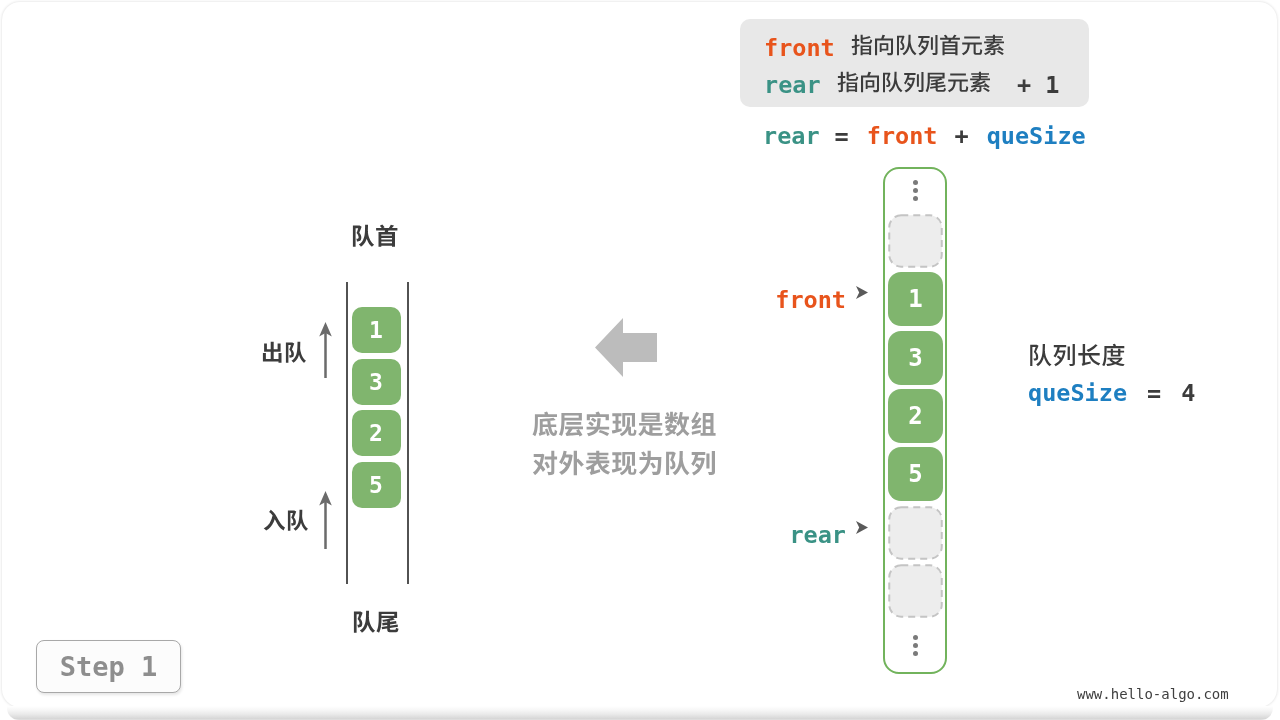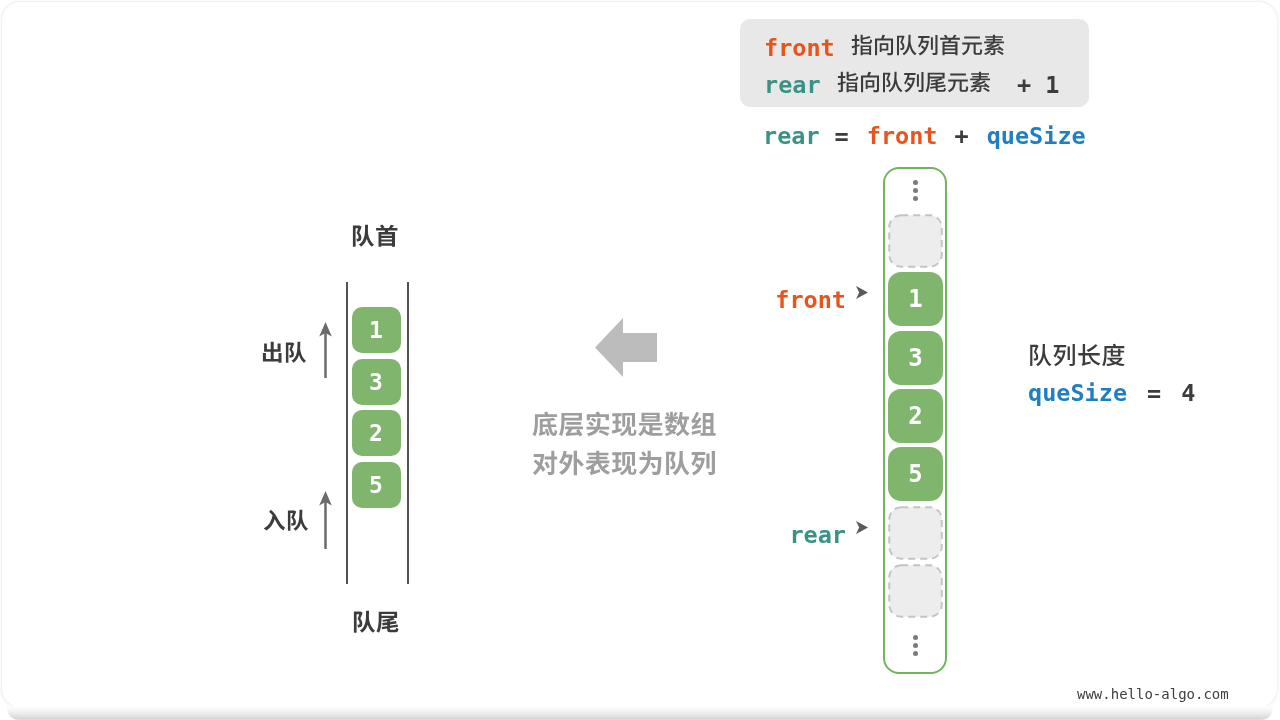--- a/index.html
+++ b/index.html
@@ -192,15 +192,18 @@
         <path d="M9.3 13.4H24.2V16.1H9.3ZM21.4 6.7 23.7 9.0Q21.6 9.5 19.0 9.8Q16.4 10.1 13.7 10.3Q11.0 10.5 8.5 10.5Q8.5 10.0 8.2 9.2Q8.0 8.5 7.8 8.0Q9.6 8.0 11.5 7.8Q13.3 7.7 15.1 7.6Q17.0 7.4 18.5 7.2Q20.1 7.0 21.4 6.7ZM15.3 8.6H18.4Q18.4 11.2 18.7 13.6Q19.1 16.0 19.6 17.9Q20.1 19.8 20.7 20.9Q21.4 22.0 22.0 22.0Q22.4 22.0 22.5 21.2Q22.7 20.4 22.8 18.6Q23.3 19.1 24.0 19.5Q24.6 19.9 25.2 20.1Q25.0 22.1 24.6 23.1Q24.2 24.2 23.5 24.6Q22.8 25.0 21.8 25.0Q20.6 25.0 19.6 24.1Q18.6 23.2 17.8 21.7Q17.1 20.1 16.5 18.1Q16.0 16.0 15.7 13.6Q15.4 11.2 15.3 8.6ZM4.4 3.2H25.0V6.0H4.4ZM2.9 3.2H5.9V10.6Q5.9 12.2 5.8 14.1Q5.7 16.0 5.4 18.0Q5.2 20.0 4.6 21.9Q4.0 23.8 3.2 25.3Q2.9 25.0 2.4 24.7Q1.9 24.3 1.4 24.0Q0.9 23.7 0.5 23.5Q1.4 22.1 1.8 20.5Q2.3 18.8 2.5 17.1Q2.7 15.4 2.8 13.7Q2.9 12.0 2.9 10.6ZM12.8 18.4 15.2 17.5Q15.6 18.5 16.1 19.7Q16.6 20.9 17.0 22.0Q17.4 23.0 17.6 23.9L15.1 24.9Q14.9 24.0 14.6 22.9Q14.2 21.8 13.8 20.6Q13.3 19.4 12.8 18.4ZM12.1 1.5 15.0 0.6Q15.5 1.4 16.0 2.4Q16.4 3.4 16.5 4.1L13.4 5.2Q13.3 4.4 12.9 3.4Q12.5 2.3 12.1 1.5ZM7.6 25.0 7.4 22.5 8.5 21.5 13.6 20.3Q13.5 20.9 13.5 21.7Q13.6 22.4 13.6 22.9Q11.9 23.4 10.8 23.8Q9.7 24.1 9.1 24.3Q8.5 24.5 8.2 24.7Q7.8 24.9 7.6 25.0ZM7.6 25.0Q7.6 24.7 7.4 24.2Q7.2 23.7 7.0 23.3Q6.8 22.9 6.6 22.6Q7.0 22.4 7.4 22.1Q7.8 21.7 7.8 20.9V8.0L10.7 8.9V22.9Q10.7 22.9 10.4 23.0Q10.1 23.2 9.6 23.4Q9.1 23.6 8.7 23.9Q8.2 24.1 7.9 24.4Q7.6 24.7 7.6 25.0Z M29.4 1.9H32.5V9.6Q32.5 11.3 32.4 13.3Q32.3 15.3 32.0 17.4Q31.7 19.5 31.2 21.5Q30.7 23.5 29.8 25.1Q29.5 24.9 28.9 24.6Q28.4 24.3 27.9 24.0Q27.3 23.7 26.9 23.6Q27.8 22.1 28.3 20.3Q28.7 18.5 29.0 16.6Q29.2 14.7 29.3 12.9Q29.4 11.1 29.4 9.6ZM31.7 1.9H49.9V9.4H31.7V6.7H46.7V4.5H31.7ZM34.4 11.0H49.2V13.7H34.4ZM33.0 15.5H51.0V18.2H33.0ZM44.1 19.4 46.9 18.2Q47.5 19.1 48.2 20.2Q48.9 21.3 49.5 22.3Q50.1 23.4 50.5 24.1L47.5 25.5Q47.2 24.7 46.6 23.6Q46.0 22.6 45.4 21.4Q44.7 20.3 44.1 19.4ZM34.5 25.1Q34.4 24.8 34.2 24.3Q34.0 23.8 33.8 23.3Q33.6 22.8 33.4 22.4Q33.7 22.3 34.1 22.0Q34.4 21.7 34.8 21.3Q35.0 21.1 35.3 20.6Q35.6 20.1 36.0 19.5Q36.4 18.8 36.8 18.1Q37.2 17.3 37.5 16.5L41.1 17.3Q40.5 18.5 39.7 19.6Q38.8 20.8 38.0 21.8Q37.1 22.8 36.3 23.6V23.7Q36.3 23.7 36.0 23.8Q35.8 24.0 35.4 24.2Q35.0 24.4 34.8 24.7Q34.5 24.9 34.5 25.1ZM34.5 25.1 34.4 22.9 36.1 22.0 47.2 21.3Q47.3 21.9 47.5 22.6Q47.7 23.3 47.9 23.7Q44.6 24.0 42.4 24.2Q40.2 24.4 38.8 24.5Q37.4 24.6 36.5 24.7Q35.7 24.8 35.3 24.9Q34.8 25.0 34.5 25.1Z M66.6 21.2 68.0 18.9Q69.7 19.3 71.4 20.0Q73.2 20.6 74.7 21.3Q76.2 22.0 77.2 22.6L75.3 25.1Q74.3 24.4 72.9 23.7Q71.5 23.0 69.9 22.3Q68.3 21.7 66.6 21.2ZM63.5 1.4 66.6 0.5Q67.1 1.3 67.6 2.3Q68.2 3.3 68.4 4.0L65.0 5.1Q64.9 4.4 64.4 3.3Q63.9 2.3 63.5 1.4ZM54.8 3.2H76.9V9.2H73.6V6.1H57.9V9.2H54.8ZM65.4 7.2H68.7Q68.6 10.0 68.3 12.4Q68.1 14.8 67.5 16.8Q66.8 18.7 65.5 20.4Q64.2 22.0 62.0 23.2Q59.9 24.4 56.5 25.2Q56.3 24.6 55.8 23.8Q55.3 23.0 54.8 22.5Q57.8 21.8 59.8 20.8Q61.7 19.8 62.9 18.5Q64.0 17.2 64.5 15.5Q65.0 13.8 65.1 11.8Q65.3 9.7 65.4 7.2ZM54.6 15.7H77.2V18.4H54.6ZM58.8 8.7 60.6 6.7Q61.3 7.0 62.1 7.5Q62.8 7.9 63.5 8.4Q64.1 8.9 64.5 9.4L62.6 11.6Q62.2 11.2 61.6 10.6Q61.0 10.1 60.2 9.6Q59.5 9.1 58.8 8.7ZM56.2 12.6 58.0 10.5Q58.7 10.8 59.4 11.3Q60.2 11.7 60.8 12.2Q61.5 12.7 61.9 13.1L60.1 15.4Q59.6 15.0 59.0 14.5Q58.4 14.0 57.6 13.5Q56.9 13.0 56.2 12.6Z M80.3 2.3H89.5V5.2H80.3ZM80.7 9.8H88.9V12.6H80.7ZM79.8 19.6Q81.1 19.4 82.6 19.0Q84.2 18.6 86.0 18.2Q87.7 17.7 89.4 17.2L89.8 20.1Q87.4 20.7 84.9 21.4Q82.4 22.1 80.4 22.6ZM83.5 3.5H86.5V19.4L83.5 19.9ZM90.3 2.0H103.0V15.8H99.9V4.6H93.2V15.8H90.3ZM96.2 15.7H99.0V21.5Q99.0 22.0 99.2 22.2Q99.4 22.4 99.8 22.4H101.1Q101.4 22.4 101.6 22.1Q101.8 21.8 101.9 20.9Q102.0 20.0 102.0 18.3Q102.6 18.7 103.2 19.0Q103.9 19.3 104.5 19.4Q104.3 21.5 104.1 22.6Q103.8 23.8 103.1 24.2Q102.4 24.7 101.1 24.7H99.2Q97.6 24.7 96.9 24.1Q96.2 23.5 96.2 21.9ZM95.1 6.3H98.0V10.4Q98.0 12.2 97.7 14.2Q97.3 16.2 96.5 18.2Q95.6 20.2 94.0 22.0Q92.3 23.9 89.7 25.3Q89.5 25.0 89.2 24.5Q88.8 24.1 88.4 23.7Q88.0 23.3 87.7 23.0Q90.2 21.7 91.7 20.2Q93.2 18.6 93.9 16.9Q94.6 15.2 94.9 13.6Q95.1 11.9 95.1 10.4Z M107.1 11.9H130.2V14.6H107.1ZM118.8 16.6H128.5V19.3H118.8ZM117.3 13.3H120.5V22.9H117.3ZM113.3 17.4Q114.0 19.3 115.3 20.3Q116.6 21.2 118.5 21.5Q120.3 21.9 122.6 21.9Q123.0 21.9 123.8 21.9Q124.6 21.9 125.6 21.9Q126.6 21.9 127.6 21.9Q128.6 21.9 129.4 21.9Q130.3 21.8 130.9 21.8Q130.7 22.2 130.5 22.7Q130.2 23.2 130.1 23.8Q129.9 24.3 129.8 24.8H128.3H122.4Q120.1 24.8 118.3 24.5Q116.5 24.3 115.1 23.6Q113.7 22.9 112.6 21.6Q111.5 20.3 110.7 18.3ZM111.0 15.2 114.1 15.6Q113.5 18.8 112.1 21.3Q110.7 23.7 108.5 25.3Q108.3 25.0 107.9 24.5Q107.5 24.1 107.0 23.7Q106.5 23.3 106.2 23.1Q108.2 21.9 109.4 19.8Q110.6 17.8 111.0 15.2ZM112.6 7.2V8.5H124.5V7.2ZM112.6 3.9V5.2H124.5V3.9ZM109.5 1.7H127.7V10.7H109.5Z M133.6 14.2H143.5V16.7H133.6ZM133.1 5.4H145.9V7.9H133.1ZM143.0 1.1 145.6 2.1Q145.0 3.0 144.4 3.9Q143.8 4.7 143.3 5.3L141.3 4.4Q141.6 3.9 141.9 3.4Q142.2 2.8 142.5 2.2Q142.8 1.6 143.0 1.1ZM138.1 0.8H140.9V12.5H138.1ZM133.8 2.1 136.0 1.2Q136.5 2.0 136.9 2.9Q137.4 3.8 137.6 4.5L135.2 5.5Q135.1 4.8 134.6 3.9Q134.2 2.9 133.8 2.1ZM138.1 6.4 140.2 7.6Q139.5 8.7 138.5 9.7Q137.5 10.8 136.4 11.6Q135.3 12.5 134.2 13.2Q133.9 12.7 133.5 12.0Q133.0 11.3 132.6 10.9Q133.6 10.4 134.7 9.7Q135.8 9.0 136.7 8.2Q137.6 7.3 138.1 6.4ZM140.6 7.0Q140.9 7.2 141.6 7.6Q142.2 7.9 142.9 8.4Q143.7 8.8 144.3 9.2Q144.9 9.5 145.2 9.7L143.5 11.9Q143.2 11.5 142.6 11.0Q142.0 10.6 141.4 10.0Q140.7 9.5 140.1 9.0Q139.5 8.6 139.1 8.3ZM147.7 5.6H156.9V8.5H147.7ZM147.9 0.9 150.8 1.3Q150.4 3.9 149.8 6.4Q149.2 8.8 148.3 11.0Q147.5 13.1 146.3 14.7Q146.1 14.4 145.7 14.0Q145.3 13.6 144.9 13.3Q144.4 12.9 144.1 12.7Q145.1 11.3 145.9 9.5Q146.6 7.6 147.1 5.4Q147.6 3.2 147.9 0.9ZM152.5 7.4 155.4 7.6Q154.9 12.0 153.7 15.4Q152.6 18.8 150.5 21.2Q148.5 23.7 145.3 25.3Q145.1 25.0 144.9 24.5Q144.6 24.0 144.3 23.6Q143.9 23.1 143.7 22.8Q146.6 21.5 148.4 19.4Q150.2 17.2 151.2 14.3Q152.1 11.3 152.5 7.4ZM149.4 7.9Q150.0 11.2 151.0 14.0Q152.0 16.9 153.6 19.1Q155.2 21.3 157.5 22.5Q157.0 22.9 156.4 23.7Q155.8 24.4 155.5 25.0Q153.0 23.4 151.3 21.0Q149.7 18.5 148.6 15.3Q147.5 12.1 146.9 8.4ZM134.1 19.1 135.9 17.3Q137.3 17.8 138.9 18.6Q140.4 19.3 141.8 20.1Q143.1 20.9 144.1 21.6L142.3 23.6Q141.3 22.9 140.0 22.0Q138.6 21.2 137.0 20.4Q135.5 19.6 134.1 19.1ZM142.6 14.2H143.1L143.6 14.1L145.3 14.7Q144.4 17.6 142.8 19.7Q141.2 21.8 139.0 23.1Q136.8 24.4 134.1 25.1Q133.9 24.6 133.5 23.9Q133.1 23.2 132.7 22.8Q135.1 22.3 137.1 21.2Q139.1 20.1 140.5 18.5Q142.0 16.8 142.6 14.6ZM134.1 19.1Q134.7 18.2 135.3 17.1Q135.9 16.0 136.5 14.9Q137.1 13.7 137.5 12.6L140.2 13.2Q139.8 14.3 139.2 15.5Q138.6 16.7 138.0 17.8Q137.4 18.8 136.8 19.7Z M168.5 21.9H183.6V24.7H168.5ZM172.5 8.6H180.4V11.4H172.5ZM172.5 15.3H180.4V18.0H172.5ZM170.8 2.1H181.5V23.4H178.4V4.9H173.7V23.4H170.8ZM160.4 18.5Q160.3 18.2 160.2 17.7Q160.0 17.2 159.9 16.7Q159.7 16.2 159.5 15.9Q160.0 15.8 160.5 15.3Q161.0 14.9 161.6 14.2Q162.0 13.9 162.6 13.1Q163.3 12.3 164.0 11.2Q164.8 10.1 165.6 8.8Q166.4 7.5 167.1 6.2L169.5 7.7Q168.0 10.3 166.1 12.7Q164.2 15.2 162.3 17.1V17.1Q162.3 17.1 162.0 17.2Q161.7 17.4 161.3 17.6Q161.0 17.8 160.7 18.0Q160.4 18.3 160.4 18.5ZM160.4 18.5 160.2 16.1 161.5 15.2 169.1 13.9Q169.0 14.5 169.0 15.3Q169.0 16.0 169.0 16.5Q166.4 17.0 164.9 17.3Q163.3 17.6 162.4 17.8Q161.5 18.0 161.1 18.2Q160.7 18.3 160.4 18.5ZM160.2 12.1Q160.1 11.8 160.0 11.3Q159.8 10.8 159.6 10.3Q159.4 9.8 159.3 9.4Q159.7 9.3 160.0 8.9Q160.4 8.5 160.8 7.8Q161.1 7.5 161.5 6.8Q161.9 6.1 162.4 5.1Q162.9 4.1 163.4 3.0Q163.9 1.8 164.2 0.7L167.0 2.0Q166.4 3.5 165.5 5.1Q164.7 6.6 163.7 8.0Q162.8 9.5 161.8 10.6V10.7Q161.8 10.7 161.6 10.8Q161.3 11.0 161.0 11.2Q160.7 11.4 160.5 11.7Q160.2 11.9 160.2 12.1ZM160.2 12.1 160.1 10.0 161.4 9.2 165.9 8.8Q165.8 9.4 165.7 10.1Q165.6 10.8 165.6 11.3Q164.1 11.4 163.1 11.5Q162.2 11.7 161.6 11.8Q161.0 11.9 160.7 12.0Q160.4 12.0 160.2 12.1ZM159.6 20.9Q160.7 20.6 162.2 20.3Q163.6 20.0 165.3 19.6Q166.9 19.2 168.6 18.9L168.9 21.4Q166.6 22.1 164.3 22.7Q162.0 23.3 160.1 23.8Z" fill="#9E9E9E"></path>
       </svg>
 </div>
   <div class="cjk" style="left:531.8px;top:449.5px;width:184.4px;height:26px;">
   <span class="sr" style="font-size:26px">对外表现为队列</span>
   <svg width="184.4" height="26" viewBox="0 0 184.4 26" aria-hidden="true">
         <path d="M1.7 3.9H10.2V6.9H1.7ZM9.2 3.9H9.7L10.3 3.8L12.3 4.4Q11.8 9.4 10.6 13.3Q9.4 17.3 7.5 20.2Q5.6 23.2 3.0 25.2Q2.8 24.8 2.4 24.3Q2.0 23.8 1.6 23.3Q1.2 22.9 0.8 22.6Q3.1 21.1 4.9 18.4Q6.6 15.7 7.7 12.2Q8.8 8.7 9.2 4.6ZM1.7 11.4 3.8 9.4Q5.1 10.5 6.5 11.8Q7.9 13.1 9.2 14.5Q10.6 15.8 11.6 17.1Q12.7 18.5 13.3 19.6L10.9 22.0Q10.3 20.8 9.3 19.5Q8.3 18.1 7.0 16.7Q5.7 15.3 4.4 13.9Q3.0 12.6 1.7 11.4ZM12.7 6.6H25.1V9.6H12.7ZM19.3 0.8H22.3V21.3Q22.3 22.6 22.1 23.4Q21.8 24.1 21.0 24.5Q20.3 24.9 19.1 25.1Q17.9 25.2 16.3 25.2Q16.3 24.7 16.1 24.1Q16.0 23.5 15.7 22.9Q15.5 22.3 15.3 21.8Q16.4 21.9 17.4 21.9Q18.3 21.9 18.6 21.9Q19.0 21.9 19.1 21.8Q19.3 21.7 19.3 21.3ZM12.5 12.9 15.0 11.6Q15.6 12.5 16.2 13.5Q16.7 14.5 17.2 15.4Q17.6 16.4 17.8 17.2L15.1 18.5Q15.0 17.8 14.5 16.8Q14.1 15.8 13.6 14.8Q13.0 13.7 12.5 12.9Z M32.1 4.6H38.4V7.5H32.1ZM41.7 0.8H45.0V25.2H41.7ZM30.6 13.4 32.5 11.2Q33.2 11.7 34.0 12.4Q34.9 13.0 35.7 13.7Q36.5 14.3 37.0 14.8L35.0 17.2Q34.5 16.7 33.8 16.0Q33.0 15.3 32.2 14.6Q31.3 13.9 30.6 13.4ZM31.6 0.8 34.7 1.3Q34.2 3.8 33.5 6.2Q32.7 8.6 31.7 10.6Q30.8 12.7 29.6 14.2Q29.3 13.9 28.8 13.5Q28.4 13.1 27.9 12.8Q27.4 12.4 27.0 12.2Q28.1 10.9 29.0 9.1Q29.9 7.3 30.6 5.1Q31.2 3.0 31.6 0.8ZM37.2 4.6H37.8L38.4 4.5L40.7 5.1Q40.1 10.4 38.6 14.3Q37.1 18.2 34.9 20.8Q32.6 23.4 29.7 24.9Q29.4 24.5 28.9 24.0Q28.5 23.5 28.0 23.0Q27.5 22.6 27.0 22.3Q29.9 21.0 32.0 18.8Q34.1 16.5 35.4 13.2Q36.8 9.9 37.2 5.3ZM43.7 10.4 46.1 8.6Q47.0 9.5 48.1 10.6Q49.2 11.7 50.2 12.7Q51.2 13.8 51.9 14.6L49.2 16.7Q48.6 15.9 47.7 14.8Q46.7 13.7 45.7 12.5Q44.6 11.4 43.7 10.4Z M55.4 2.7H76.4V5.3H55.4ZM56.7 6.7H75.4V9.2H56.7ZM54.3 10.6H77.3V13.3H54.3ZM64.2 0.8H67.3V12.7H64.2ZM63.7 11.3 66.4 12.5Q65.4 13.7 64.2 14.8Q62.9 16.0 61.5 16.9Q60.0 17.9 58.5 18.7Q56.9 19.5 55.4 20.1Q55.2 19.7 54.8 19.2Q54.5 18.8 54.1 18.3Q53.7 17.9 53.3 17.6Q54.8 17.1 56.3 16.4Q57.8 15.8 59.2 14.9Q60.6 14.1 61.8 13.2Q62.9 12.2 63.7 11.3ZM68.1 12.2Q68.9 14.5 70.3 16.5Q71.6 18.4 73.6 19.8Q75.6 21.1 78.2 21.9Q77.9 22.2 77.5 22.7Q77.1 23.1 76.7 23.7Q76.4 24.2 76.2 24.6Q73.4 23.6 71.3 22.0Q69.2 20.4 67.7 18.1Q66.3 15.8 65.3 12.9ZM74.4 13.8 77.0 15.7Q75.6 16.7 74.0 17.7Q72.4 18.7 71.0 19.4L69.1 17.7Q69.9 17.2 70.9 16.5Q71.9 15.9 72.8 15.1Q73.7 14.4 74.4 13.8ZM58.9 25.2 58.6 22.5 59.9 21.5 67.8 19.3Q67.9 20.0 68.0 20.8Q68.2 21.6 68.3 22.1Q65.5 22.9 63.8 23.5Q62.1 24.0 61.1 24.3Q60.2 24.6 59.7 24.8Q59.2 25.0 58.9 25.2ZM58.9 25.2Q58.8 24.8 58.6 24.3Q58.4 23.8 58.1 23.2Q57.9 22.7 57.6 22.4Q58.1 22.2 58.5 21.7Q58.9 21.2 58.9 20.4V15.7H62.2V22.5Q62.2 22.5 61.9 22.7Q61.5 22.9 61.0 23.2Q60.5 23.5 60.1 23.8Q59.6 24.2 59.2 24.5Q58.9 24.9 58.9 25.2Z M80.3 2.3H89.5V5.2H80.3ZM80.7 9.8H88.9V12.6H80.7ZM79.8 19.6Q81.1 19.4 82.6 19.0Q84.2 18.6 86.0 18.2Q87.7 17.7 89.4 17.2L89.8 20.1Q87.4 20.7 84.9 21.4Q82.4 22.1 80.4 22.6ZM83.5 3.5H86.5V19.4L83.5 19.9ZM90.3 2.0H103.0V15.8H99.9V4.6H93.2V15.8H90.3ZM96.2 15.7H99.0V21.5Q99.0 22.0 99.2 22.2Q99.4 22.4 99.8 22.4H101.1Q101.4 22.4 101.6 22.1Q101.8 21.8 101.9 20.9Q102.0 20.0 102.0 18.3Q102.6 18.7 103.2 19.0Q103.9 19.3 104.5 19.4Q104.3 21.5 104.1 22.6Q103.8 23.8 103.1 24.2Q102.4 24.7 101.1 24.7H99.2Q97.6 24.7 96.9 24.1Q96.2 23.5 96.2 21.9ZM95.1 6.3H98.0V10.4Q98.0 12.2 97.7 14.2Q97.3 16.2 96.5 18.2Q95.6 20.2 94.0 22.0Q92.3 23.9 89.7 25.3Q89.5 25.0 89.2 24.5Q88.8 24.1 88.4 23.7Q88.0 23.3 87.7 23.0Q90.2 21.7 91.7 20.2Q93.2 18.6 93.9 16.9Q94.6 15.2 94.9 13.6Q95.1 11.9 95.1 10.4Z M107.5 6.9H127.4V10.0H107.5ZM126.1 6.9H129.4Q129.4 6.9 129.4 7.2Q129.4 7.4 129.4 7.8Q129.4 8.1 129.3 8.3Q129.2 12.1 129.1 14.8Q128.9 17.4 128.7 19.2Q128.6 20.9 128.3 21.9Q128.0 22.9 127.6 23.4Q127.1 24.2 126.5 24.5Q125.9 24.8 125.0 24.9Q124.3 25.0 123.2 25.0Q122.0 25.0 120.9 25.0Q120.8 24.2 120.5 23.3Q120.2 22.4 119.7 21.7Q121.0 21.8 122.0 21.8Q123.0 21.8 123.6 21.8Q123.9 21.8 124.2 21.7Q124.4 21.7 124.7 21.4Q125.0 21.1 125.2 20.2Q125.4 19.3 125.6 17.6Q125.7 15.9 125.9 13.4Q126.0 10.9 126.1 7.5ZM115.6 0.8H118.8V4.4Q118.8 6.1 118.6 8.1Q118.5 10.2 118.0 12.4Q117.5 14.6 116.4 16.8Q115.4 18.9 113.7 21.0Q112.0 23.0 109.4 24.7Q109.1 24.4 108.7 23.9Q108.2 23.5 107.7 23.1Q107.3 22.7 106.9 22.4Q109.3 20.9 110.9 19.1Q112.5 17.3 113.5 15.3Q114.4 13.4 114.9 11.4Q115.3 9.5 115.5 7.7Q115.6 5.9 115.6 4.4ZM109.1 2.5 111.9 1.4Q112.6 2.3 113.3 3.4Q114.1 4.5 114.5 5.3L111.5 6.6Q111.3 6.0 110.9 5.3Q110.5 4.6 110.1 3.9Q109.6 3.2 109.1 2.5ZM118.1 13.7 120.8 12.5Q121.3 13.2 122.0 14.0Q122.6 14.9 123.1 15.7Q123.6 16.6 123.9 17.2L121.1 18.6Q120.9 17.9 120.4 17.1Q119.9 16.2 119.3 15.3Q118.7 14.4 118.1 13.7Z M134.1 1.8H141.1V4.6H137.1V25.1H134.1ZM140.5 1.8H141.1L141.5 1.7L143.8 3.0Q143.2 4.6 142.5 6.4Q141.8 8.2 141.1 9.7Q142.6 11.2 143.0 12.6Q143.4 13.9 143.4 15.1Q143.4 16.4 143.1 17.2Q142.7 18.1 142.1 18.6Q141.4 19.1 140.4 19.2Q139.6 19.3 138.5 19.3Q138.5 18.6 138.3 17.8Q138.1 17.0 137.7 16.4Q138.1 16.4 138.5 16.4Q138.8 16.4 139.0 16.4Q139.5 16.4 139.9 16.2Q140.2 16.0 140.3 15.6Q140.4 15.3 140.4 14.7Q140.4 13.8 139.9 12.6Q139.5 11.4 138.1 10.0Q138.5 9.2 138.8 8.2Q139.2 7.2 139.5 6.2Q139.8 5.1 140.0 4.3Q140.3 3.4 140.5 2.7ZM147.6 0.9H150.8Q150.8 3.7 150.7 6.5Q150.6 9.3 150.2 11.9Q149.8 14.6 149.0 17.0Q148.2 19.4 146.7 21.5Q145.3 23.6 143.0 25.2Q142.6 24.6 142.0 23.9Q141.3 23.3 140.6 22.8Q142.8 21.4 144.1 19.6Q145.5 17.7 146.2 15.5Q146.9 13.3 147.2 10.9Q147.5 8.5 147.5 6.0Q147.6 3.5 147.6 0.9ZM150.6 8.3Q150.7 9.0 150.9 10.4Q151.1 11.7 151.5 13.4Q151.9 15.0 152.7 16.7Q153.4 18.5 154.6 20.1Q155.8 21.7 157.5 22.9Q156.9 23.3 156.2 24.0Q155.6 24.6 155.2 25.3Q153.4 23.9 152.2 22.1Q150.9 20.3 150.1 18.3Q149.3 16.3 148.8 14.4Q148.4 12.5 148.1 11.0Q147.9 9.4 147.8 8.5Z M159.7 2.0H173.3V5.0H159.7ZM163.5 3.3 166.5 3.8Q166.1 6.2 165.3 8.5Q164.6 10.7 163.7 12.6Q162.7 14.6 161.5 16.0Q161.3 15.7 160.8 15.3Q160.4 14.9 160.0 14.5Q159.5 14.1 159.2 13.8Q160.3 12.6 161.1 11.0Q161.9 9.3 162.5 7.3Q163.1 5.4 163.5 3.3ZM164.7 7.8H170.2V10.6H163.8ZM169.8 7.8H170.3L170.9 7.7L172.8 8.2Q172.2 12.8 170.7 16.1Q169.3 19.5 167.1 21.8Q164.8 24.0 161.8 25.4Q161.6 25.0 161.3 24.5Q161.0 24.0 160.6 23.6Q160.3 23.1 160.0 22.8Q162.6 21.7 164.7 19.7Q166.7 17.7 168.0 14.9Q169.3 12.0 169.8 8.3ZM162.9 15.5 164.7 13.2Q165.3 13.6 166.0 14.1Q166.7 14.7 167.3 15.2Q167.9 15.8 168.3 16.2L166.5 18.8Q166.1 18.4 165.5 17.8Q164.9 17.2 164.2 16.6Q163.5 16.0 162.9 15.5ZM174.4 3.6H177.5V18.5H174.4ZM179.8 1.1H183.0V21.6Q183.0 22.8 182.7 23.5Q182.4 24.2 181.6 24.5Q180.9 24.9 179.8 25.0Q178.6 25.1 177.0 25.1Q176.9 24.5 176.6 23.6Q176.4 22.7 176.0 22.1Q177.0 22.1 178.0 22.1Q178.9 22.1 179.2 22.1Q179.6 22.1 179.7 22.0Q179.8 21.9 179.8 21.6Z" fill="#9E9E9E"></path>
       </svg>
 </div>
 
+  <div class="step-box">
+    <span class="mono">Step 1</span>
+  </div>
 
   <div class="watermark">www.hello-algo.com</div>
 </div>
 
 </body></html>

